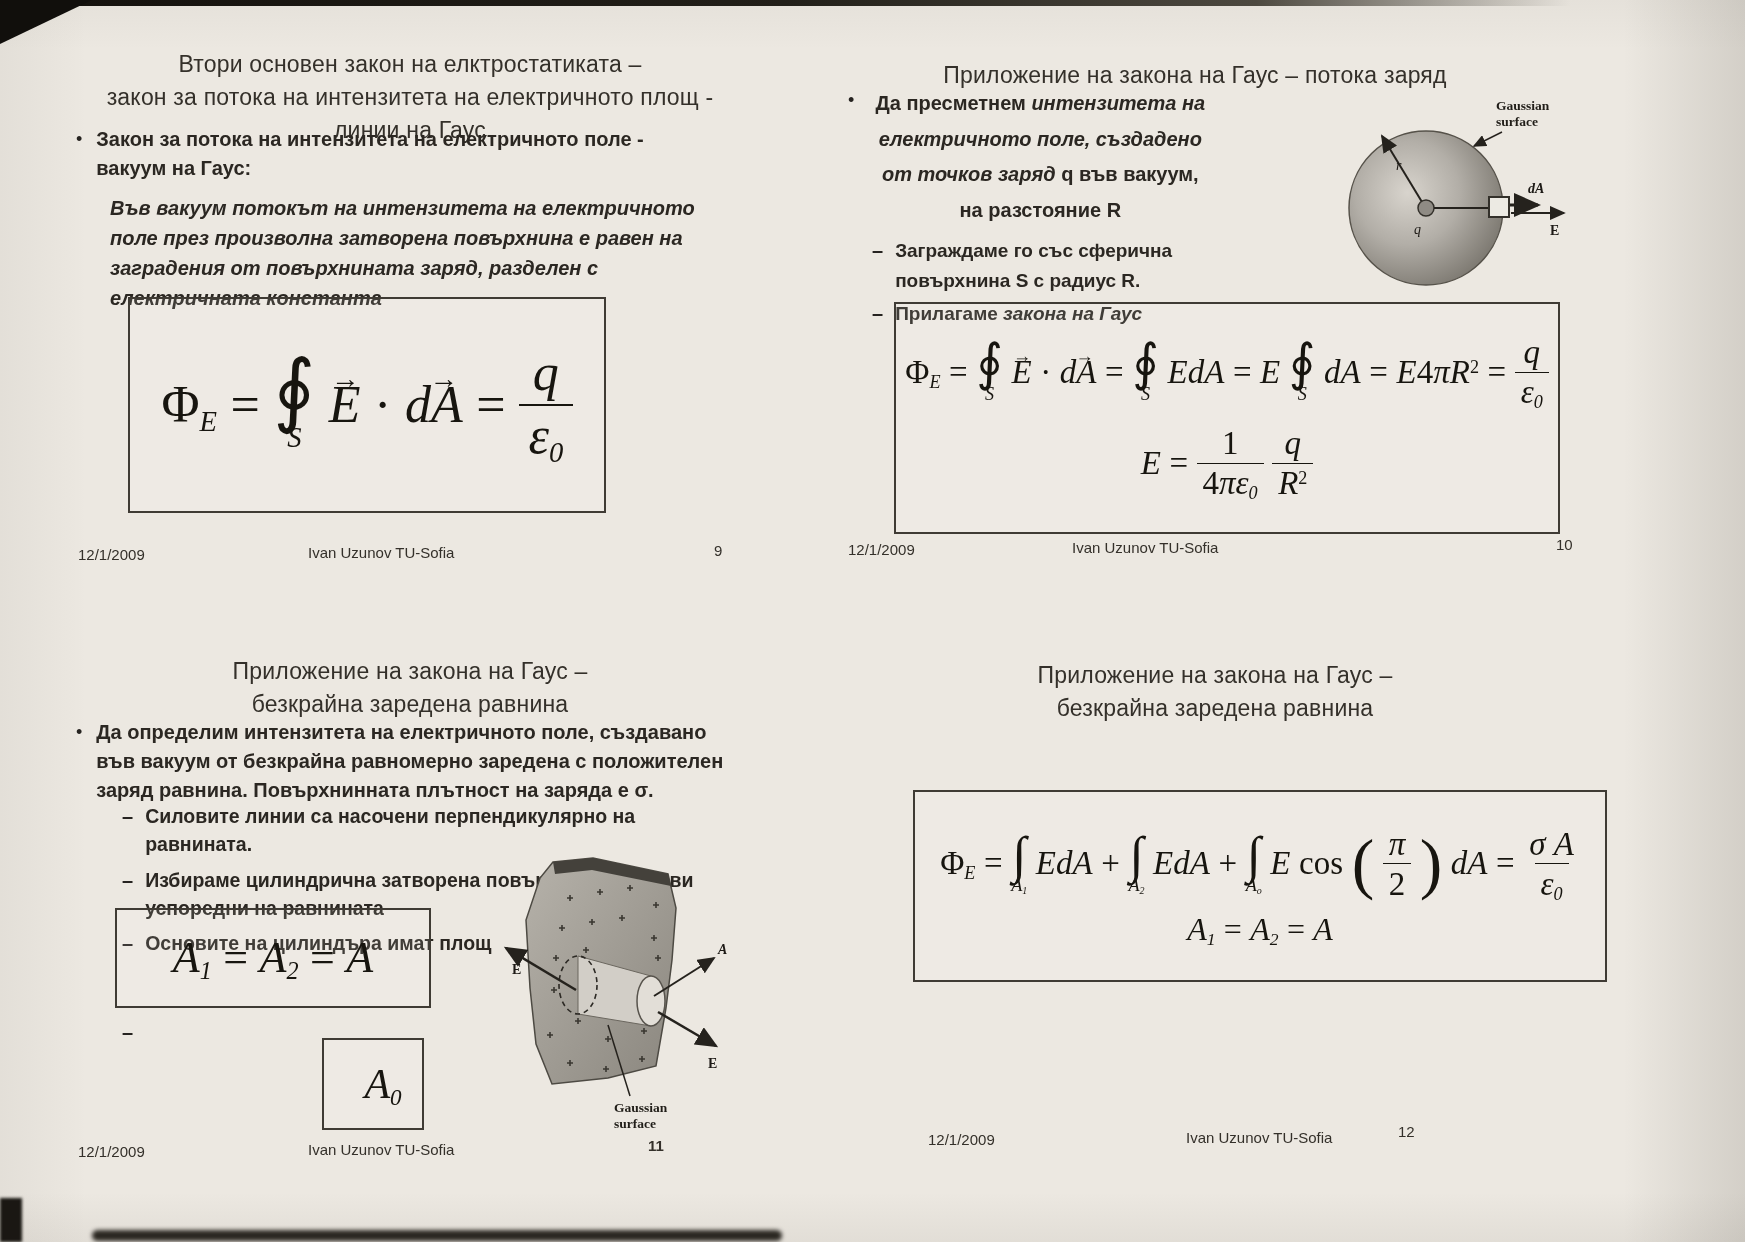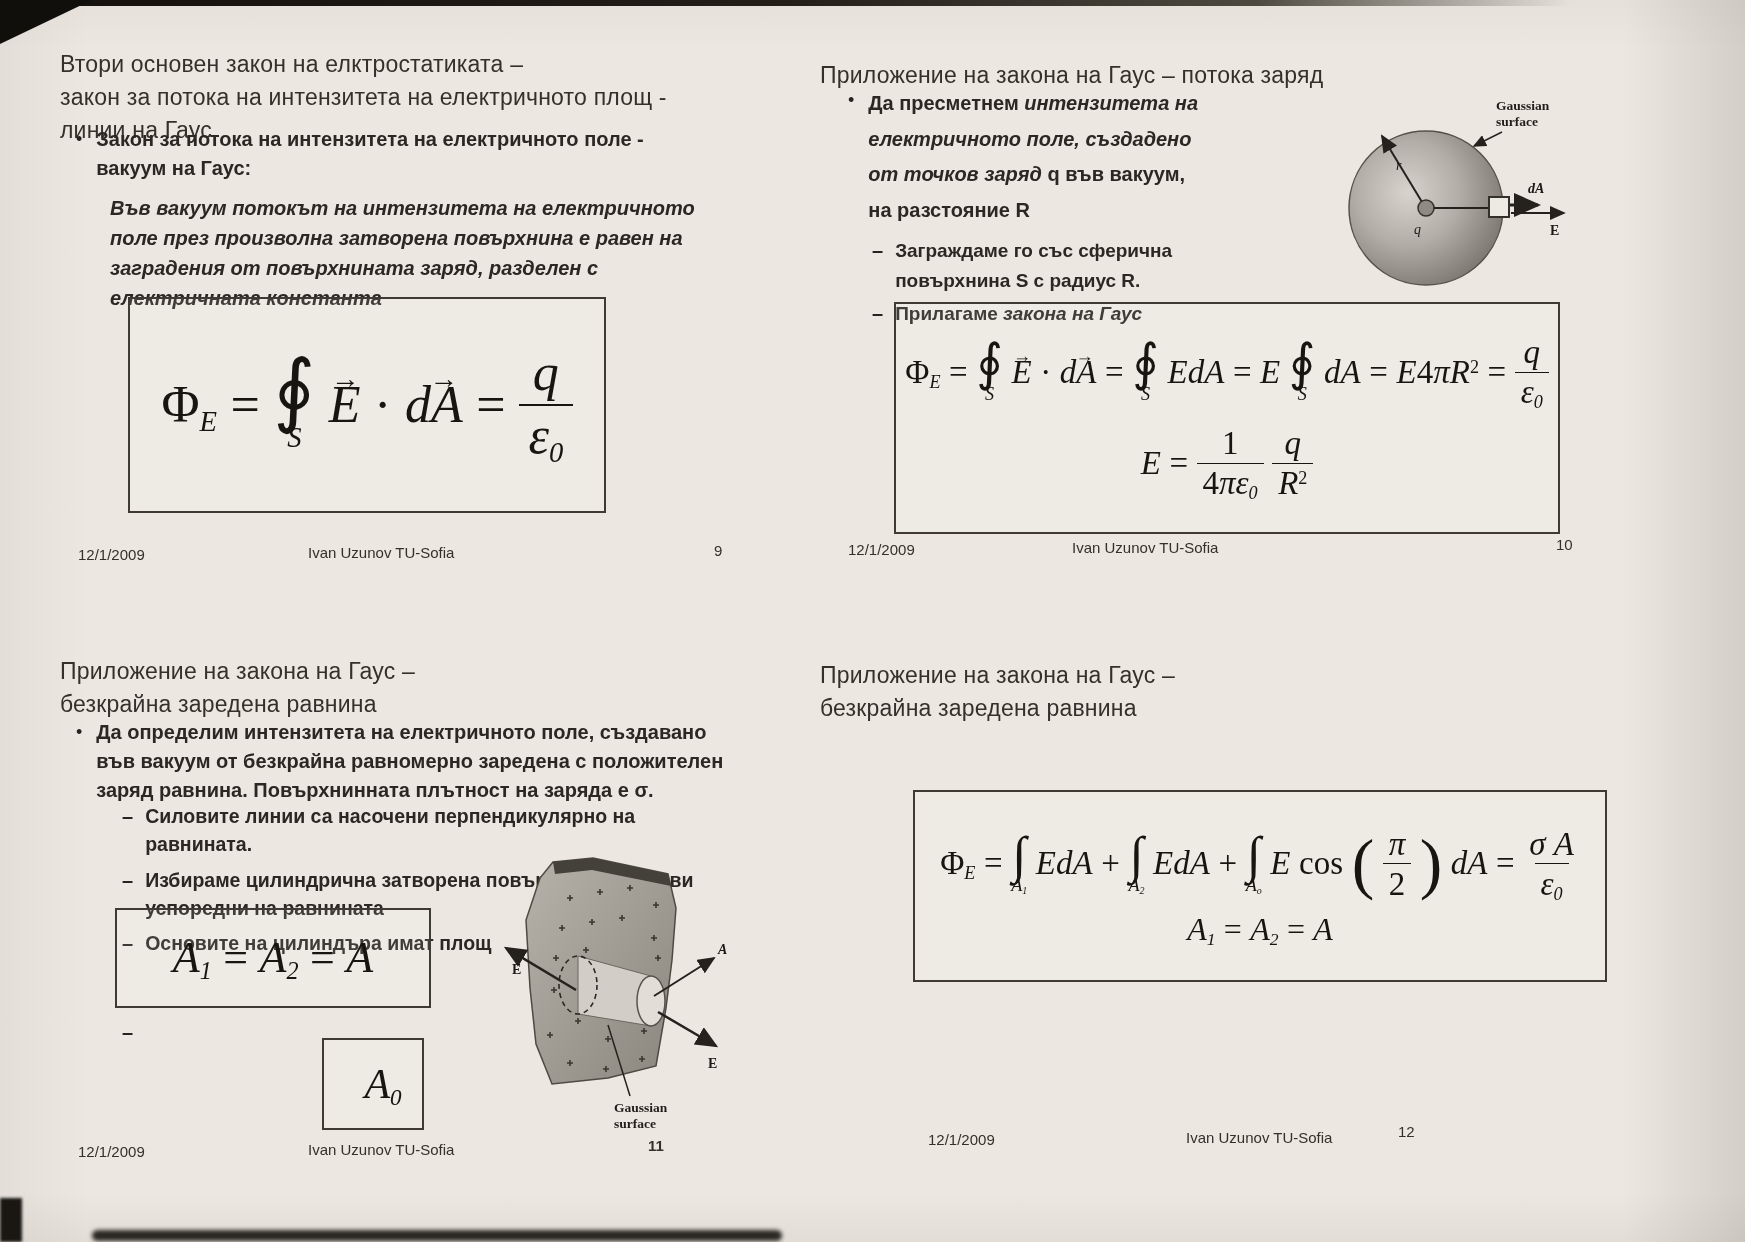--- a/index.html
+++ b/index.html
@@ -18,41 +18,41 @@
     clip-path:polygon(0 0,100% 0,0 100%);}
   .smudge-bottom{position:absolute;left:92px;top:1230px;width:690px;height:11px;background:#2b2822;border-radius:6px;filter:blur(2px);}
   .corner-bl{position:absolute;left:0;top:1198px;width:22px;height:44px;background:#1a1713;filter:blur(1.5px);}
 
   .slide{position:absolute;}
   .s9 {left:60px;top:25px;width:700px;height:580px;}
   .s10{left:820px;top:30px;width:750px;height:575px;}
   .s11{left:60px;top:630px;width:700px;height:590px;}
   .s12{left:820px;top:630px;width:790px;height:585px;}
 
-  .title{position:absolute;left:0;right:0;text-align:left;font-size:23px;font-weight:400;
+  .title{position:absolute;left:0;right:0;text-align:center;font-size:23px;font-weight:400;
     color:#34302a;line-height:1.42;letter-spacing:0.2px;}
   .title .tline{display:block;white-space:nowrap;}
   .s9 .title{top:8px;}
   .s10 .title{top:14px;}
   .s11 .title{top:10px;}
   .s12 .title{top:14px;}
 
   .btext{margin:0;font-size:20px;font-weight:700;color:#2b2722;line-height:1.45;}
   .it{font-style:italic;}
   .brow{display:flex;gap:14px;align-items:flex-start;}
   .bdot{font-size:18px;line-height:1.6;flex:0 0 auto;}
   .drow{display:flex;gap:12px;align-items:flex-start;}
   .ddash{font-weight:700;font-size:20px;flex:0 0 auto;line-height:1.45;}
 
   .s9 .bullet1{position:absolute;left:16px;top:100px;width:624px;}
   .s9 .statement{position:absolute;left:42px;top:160px;width:632px;font-size:20px;
     font-weight:700;font-style:italic;color:#2b2722;line-height:1.5;margin:8px;}
 
   .s10 .bullets{position:absolute;left:28px;top:56px;width:372px;}
-  .s10 .btext.main{line-height:1.78;width:344px;}
+  .s10 .btext.main{line-height:1.78;width:344px;text-align:center;}
   .s10 .subs{margin:8px 0 0 24px;}
   .s10 .subs .btext{font-size:19px;line-height:1.55;width:300px;}
   .s10 .subs .drow{margin-bottom:4px;}
 
   .s11 .bullet1{position:absolute;left:16px;top:88px;width:652px;}
   .s11 .subs{position:absolute;left:62px;top:172px;width:608px;}
   .s11 .subs .drow{margin-bottom:7px;}
   .s11 .subs .btext{font-size:19.5px;}
   .s11 .sub4{position:absolute;left:62px;top:388px;width:360px;}
   .s11 .sub4 .btext{width:300px;}

